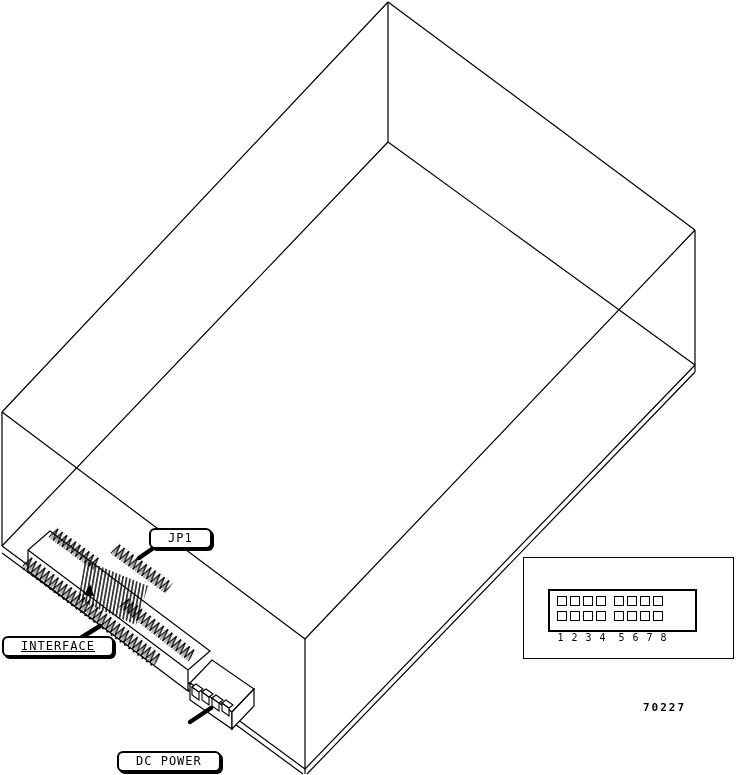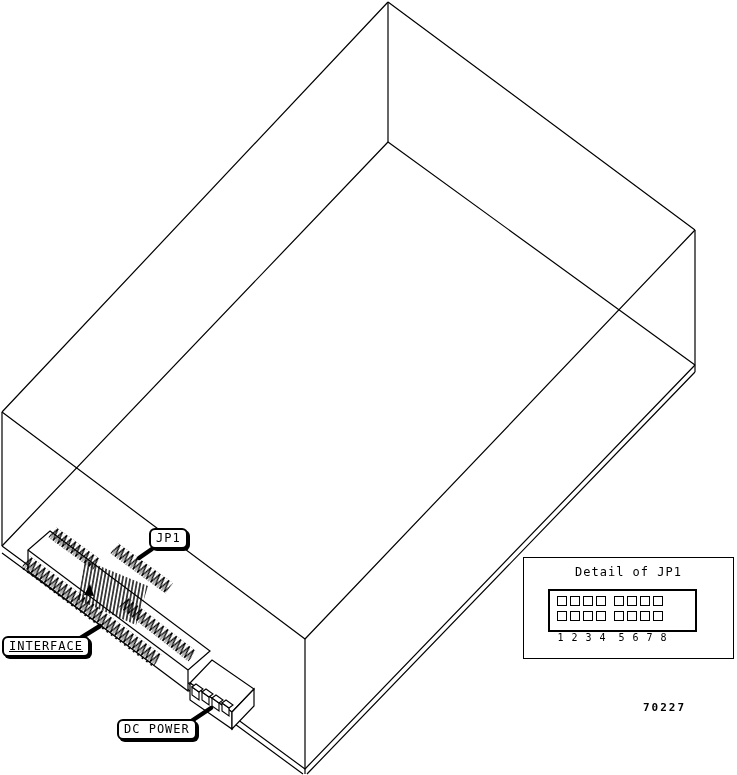--- a/index.html
+++ b/index.html
@@ -10,25 +10,25 @@
     overflow:hidden;
     font-family:"DejaVu Sans Mono","Liberation Mono",monospace;
     color:#000;
   }
   #drawing{position:absolute;left:0;top:0;z-index:1;}
   .callout{
     position:absolute;z-index:3;
     background:#fff;border:2.5px solid #000;border-radius:6px;
     box-shadow:2px 2px 0 #000;
     font-size:12px;line-height:15px;letter-spacing:1px;
-    padding:1px 5px;white-space:nowrap;
+    padding:1px 17px;white-space:nowrap;
   }
   #callout-jp1{left:149px;top:528px;}
   #callout-interface{left:2px;top:636px;text-decoration:underline;}
-  #callout-dcpower{left:117px;top:719px;}
+  #callout-dcpower{left:117px;top:751px;}
   #inset{
     position:absolute;z-index:2;
     left:523px;top:557px;width:209px;height:100px;
     border:1.5px solid #000;background:#fff;
   }
   #inset-title{
     margin-top:7px;text-align:center;
     font-size:12px;letter-spacing:1px;line-height:14px;
   }
   #jumper-block{
@@ -126,21 +126,20 @@
       <path d="M79,639 L100,626"></path>
       <path d="M190,722 L211,708"></path>
     </g>
   </svg>
 
   <div class="callout" id="callout-jp1">JP1</div>
   <div class="callout" id="callout-interface">INTERFACE</div>
   <div class="callout" id="callout-dcpower">DC POWER</div>
 
   <div id="inset">
-    <div id="inset-title">Detail of JP1</div>
     <div id="jumper-block">
       <div class="pin-row r1">
         <span class="sq"></span>
           <span class="sq"></span>
           <span class="sq"></span>
           <span class="sq"></span>
           <span class="sq"></span>
           <span class="sq"></span>
           <span class="sq"></span>
           <span class="sq"></span>

